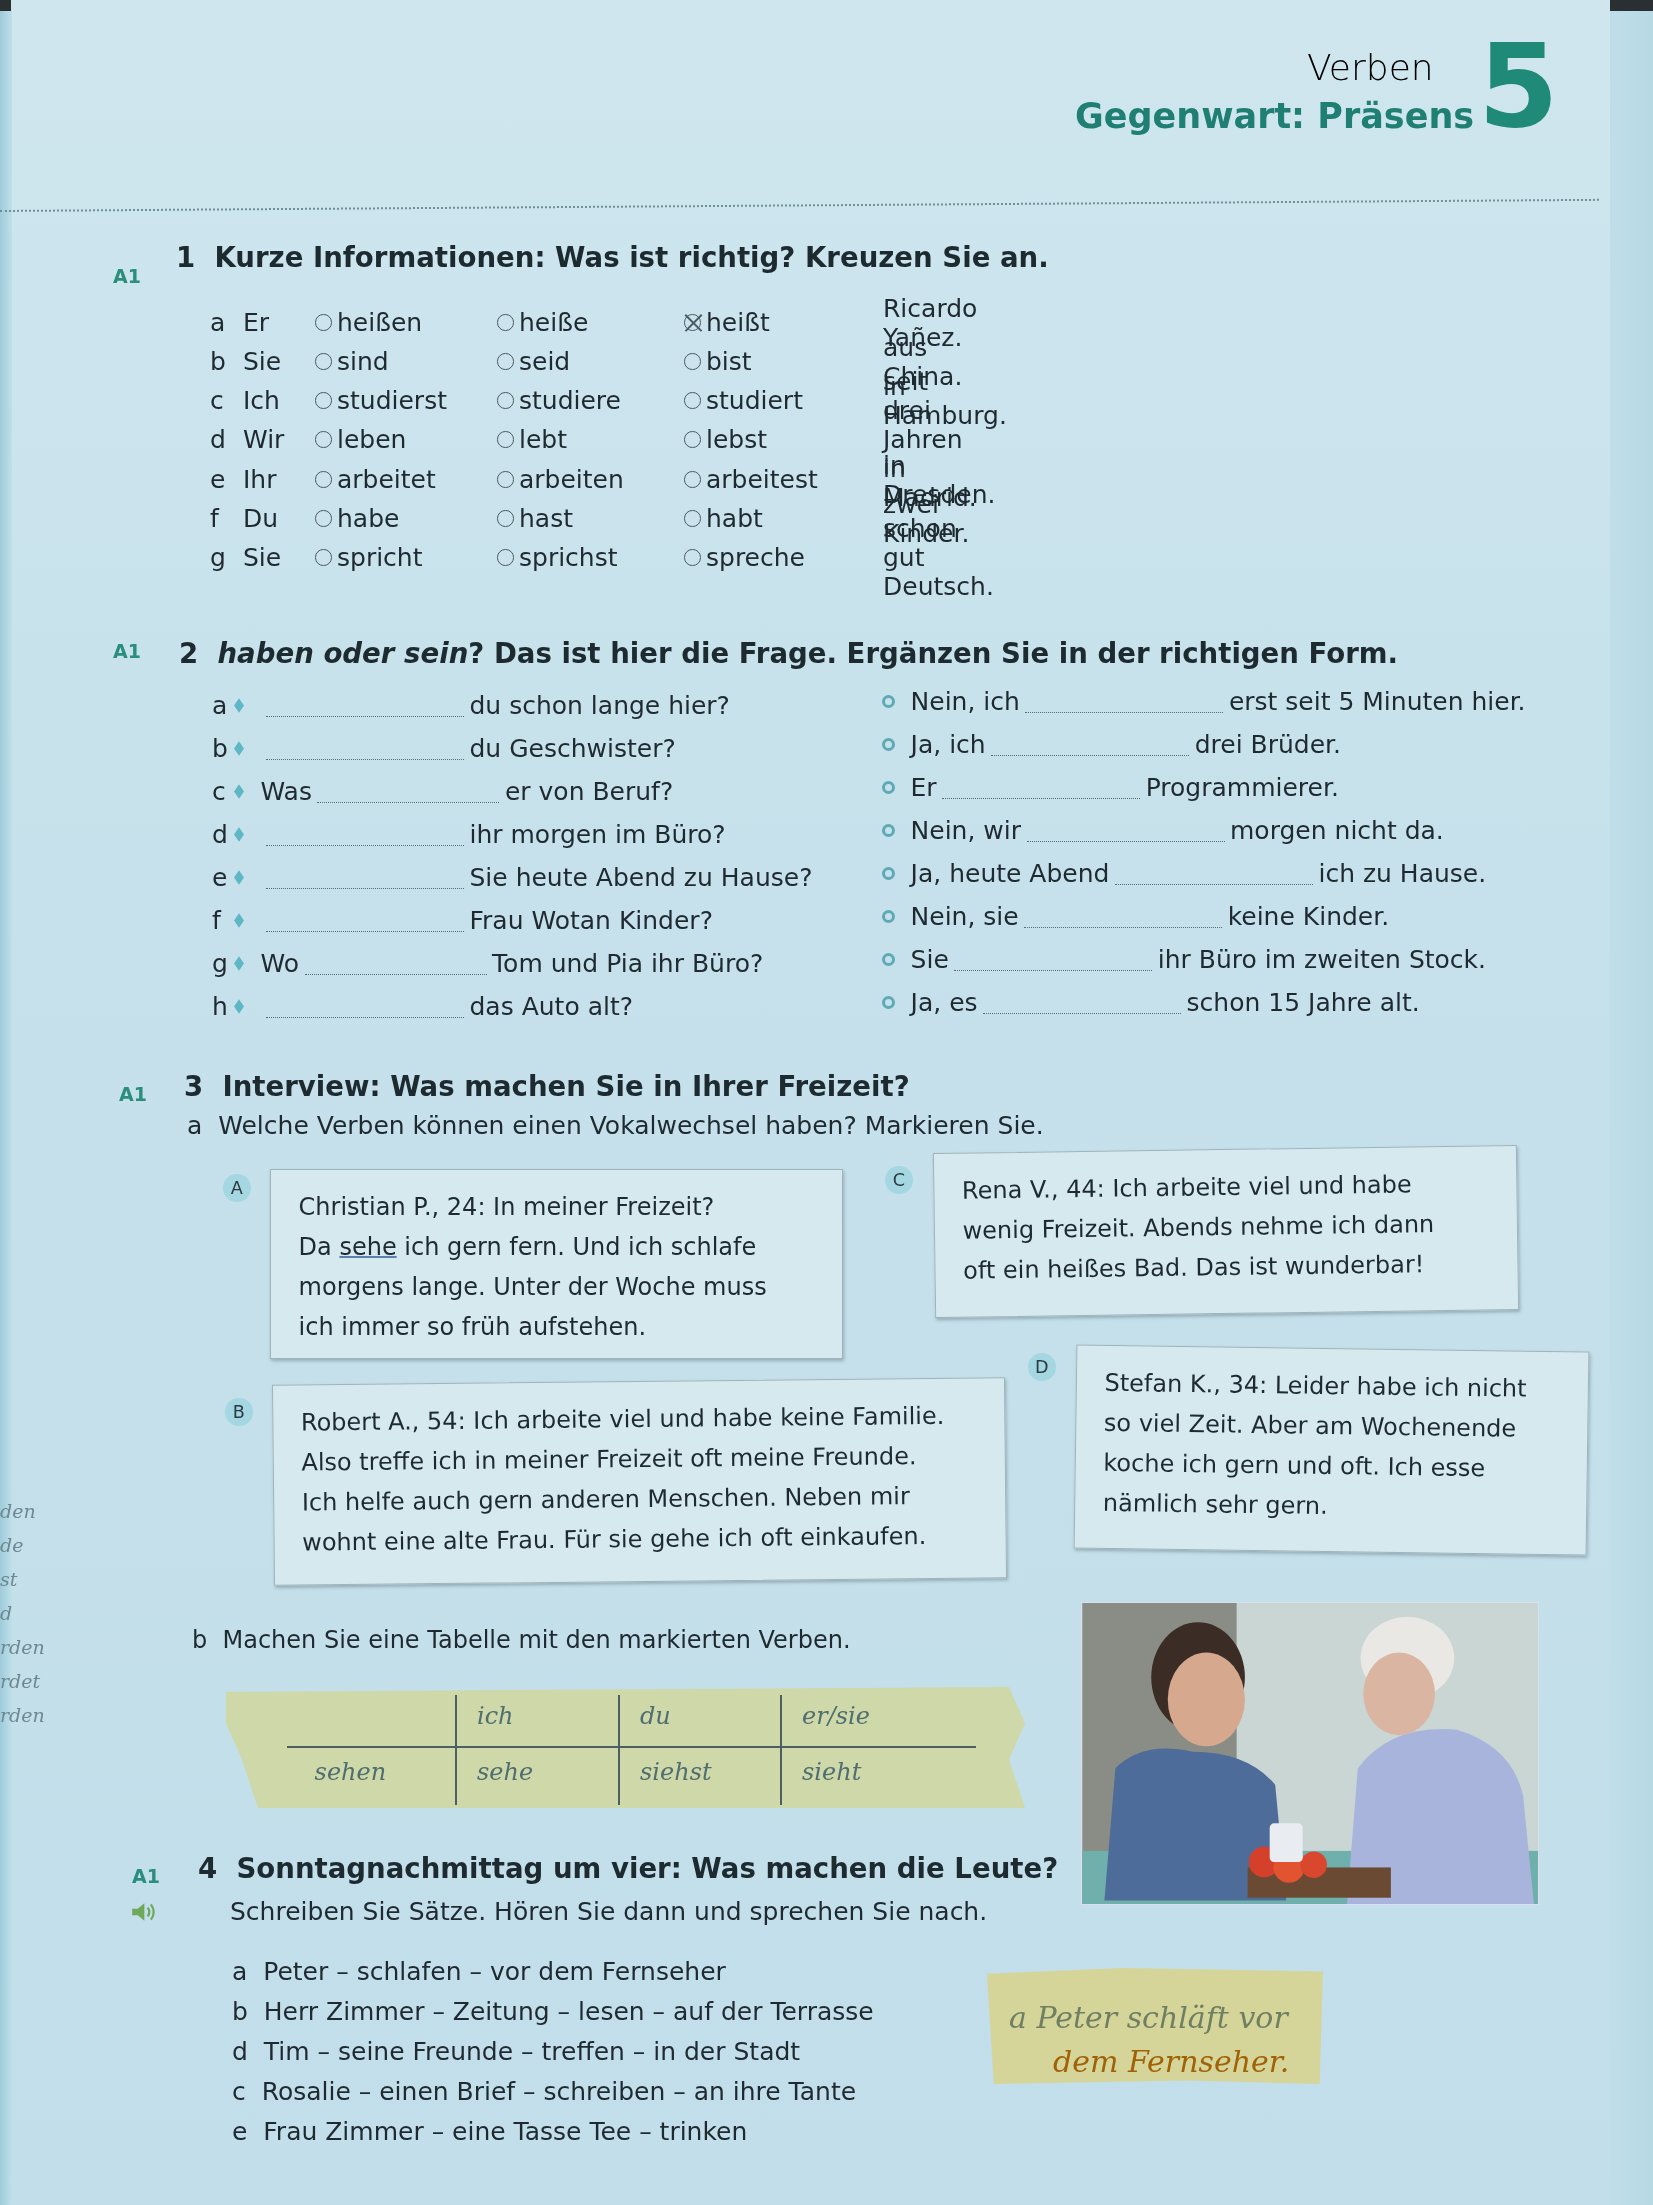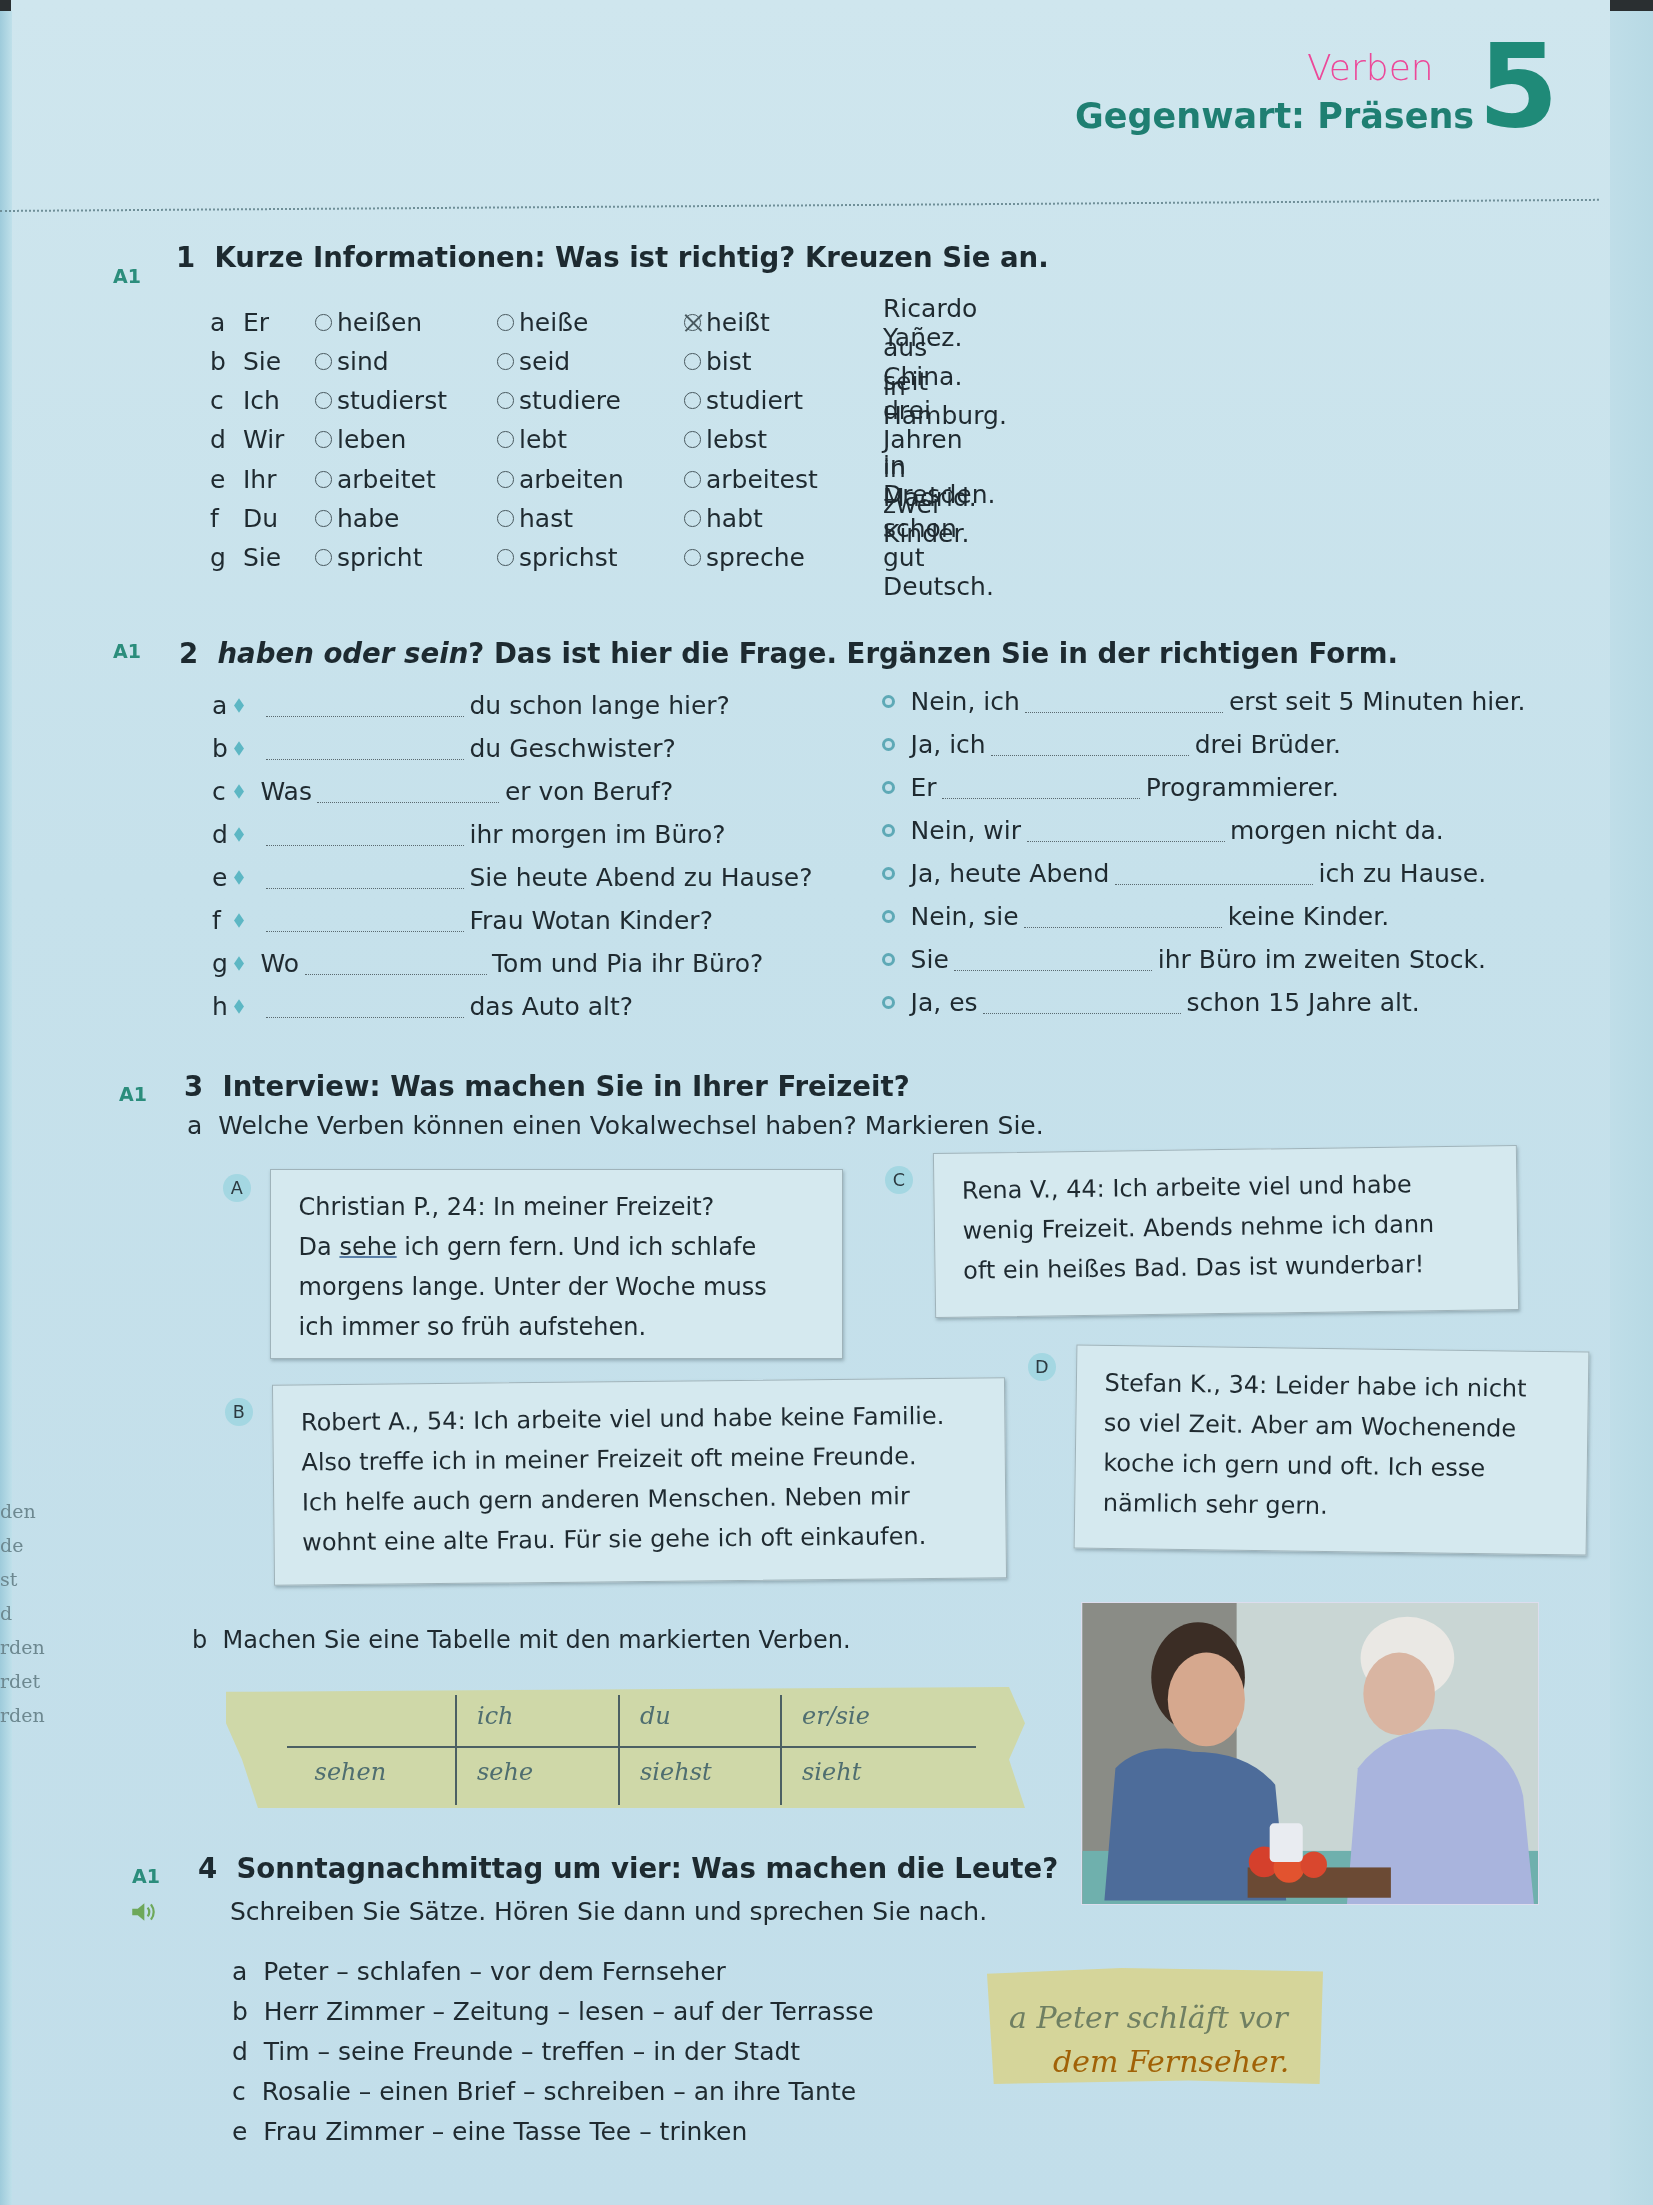--- a/index.html
+++ b/index.html
@@ -11,21 +11,21 @@
     position: relative;
   }
   .page {
     position: absolute; left: 11px; top: 0; width: 1599px; height: 2205px;
     background: linear-gradient(180deg, #cfe6ee 0%, #c6e1eb 40%, #c2deea 100%);
   }
   .topbar { position: absolute; left: 0; top: 0; width: 1654px; height: 11px; background: #2a2f31; }
   .leftedge { position: absolute; left: 0; top: 11px; width: 12px; height: 2194px; background: linear-gradient(90deg,#9ecbdb,#bfe0ea); }
 
   
-  .hdr-verben { position: absolute; left: 1307px; top: 47px; font-size: 36px; color: #ec4899; font-weight: 300; }
+  .hdr-verben { position: absolute; left: 1307px; top: 47px; font-size: 36px; color: #000000; font-weight: 300; }
   .hdr-title { position: absolute; left: 1075px; top: 96px; font-size: 35px; color: #1f7f72; font-weight: bold; }
   .hdr-num { position: absolute; left: 1478px; top: 27.6px; font-size: 116px; color: #1f8a78; font-weight: bold; line-height: 1; }
   .hdr-rule { position: absolute; left: 0; top: 210px; width: 1599px; border-top: 2.2px dotted #6f8f98; transform: rotate(-0.4deg); transform-origin: left; }
 
   .lvl { position: absolute; font-size: 19px; color: #2b8d7c; font-weight: bold; }
   .ex-title { position: absolute; font-size: 27.6px; font-weight: bold; color: #1d2a30; }
   .ex-title i { font-style: italic; }
 
   
   .ex1-row { position: absolute; left: 210px; height: 33px; font-size: 25px; display: flex; align-items: center; }
@@ -61,21 +61,21 @@
 
   
   .photo { position: absolute; left: 1081px; top: 1602px; width: 458px; height: 303px; overflow: hidden; background: #b6c9cc; border: 1.1px solid #dde; }
 
   
   .ex4-list { position: absolute; left: 232px; top: 1952px; font-size: 25px; line-height: 40px; }
   .note { position: absolute; left: 987px; top: 1968px; width: 336px; height: 116px; background: #d5d59a; clip-path: polygon(0 5%,40% 0,100% 3%,99% 100%,60% 97%,2% 100%); }
   .note-text { position: absolute; left: 1009px; top: 1996px; width: 309px; line-height: 44px; font-size: 30px; color: #6a7a5a; }
   .speaker { position: absolute; left: 130px; top: 1901px; width: 27.6px; height: 22px; }
 
-  .margin-words { position: absolute; left: 0; top: 1494px; font-family: "DejaVu Serif", serif; font-size: 19px; color: #6d8890; line-height: 34px; }
+  .margin-words { position: absolute; left: 0; top: 1494px; font-family: "DejaVu Serif", serif; font-style: italic; font-size: 19px; color: #6d8890; line-height: 34px; }
 </style>
 </head>
 <body>
 
 <div class="topbar"></div>
 <div class="page"></div>
 <div class="leftedge"></div>
 
 <div class="margin-words">
   <div>den</div>

